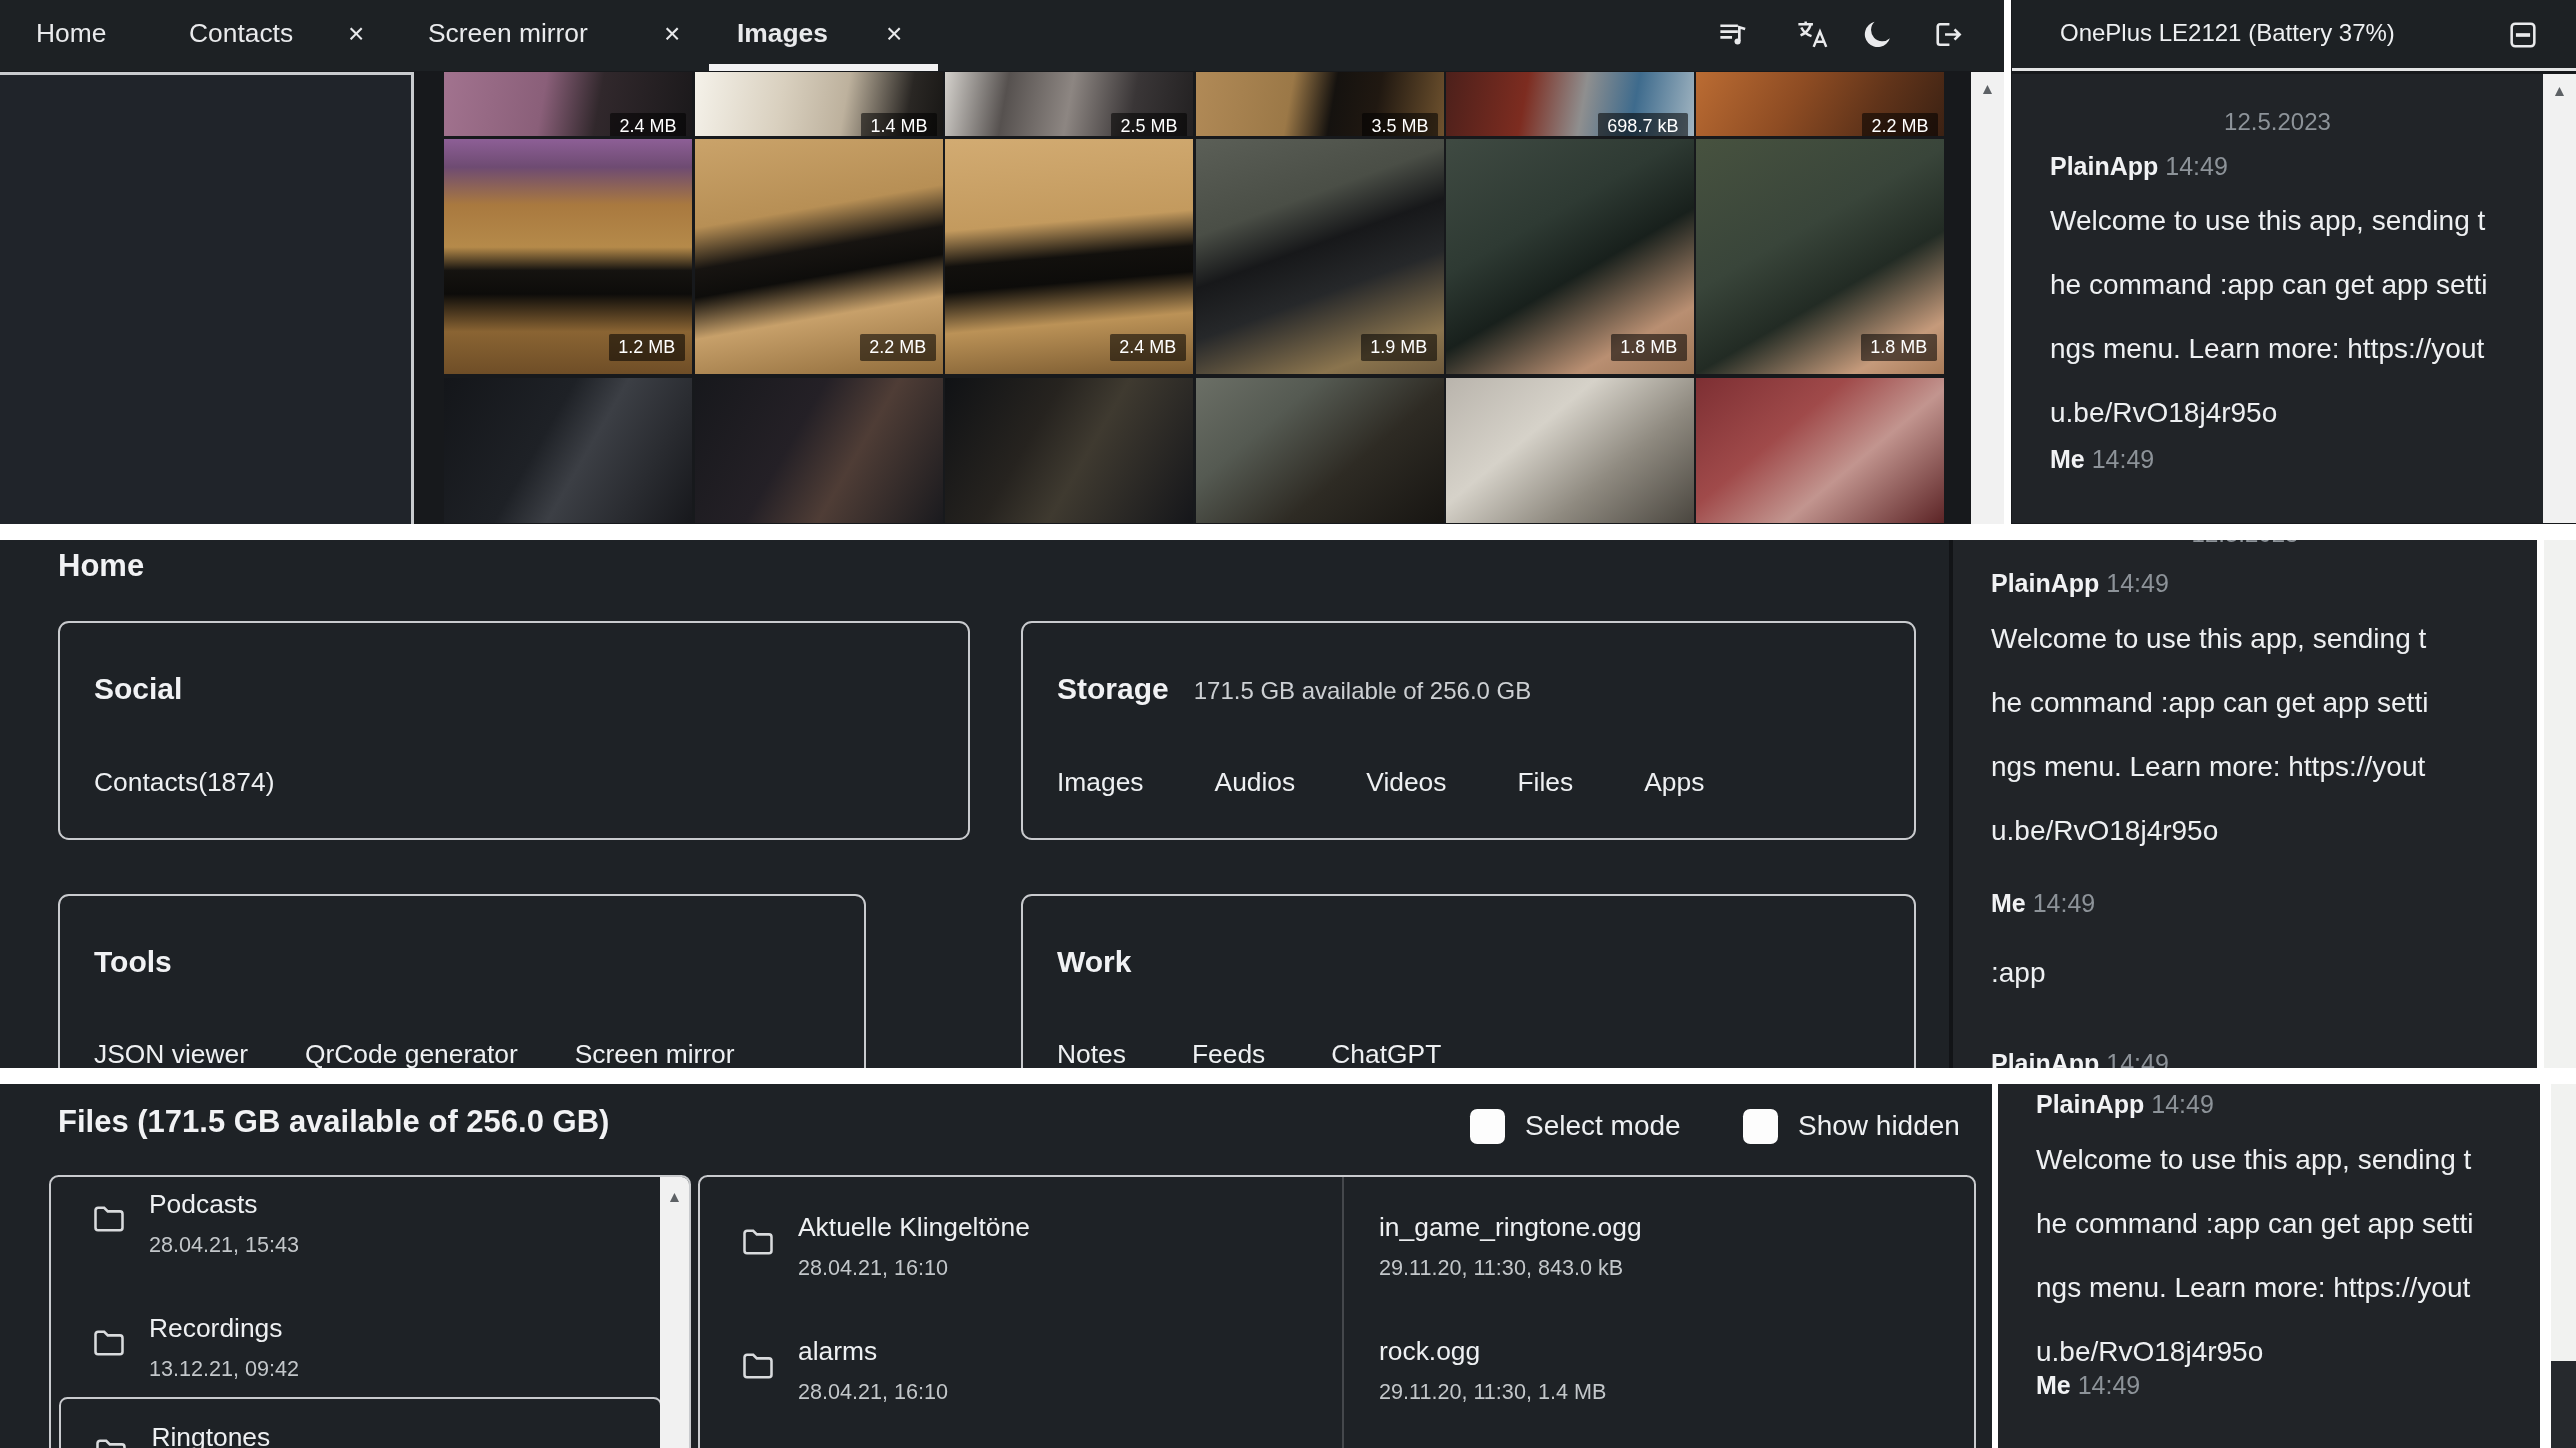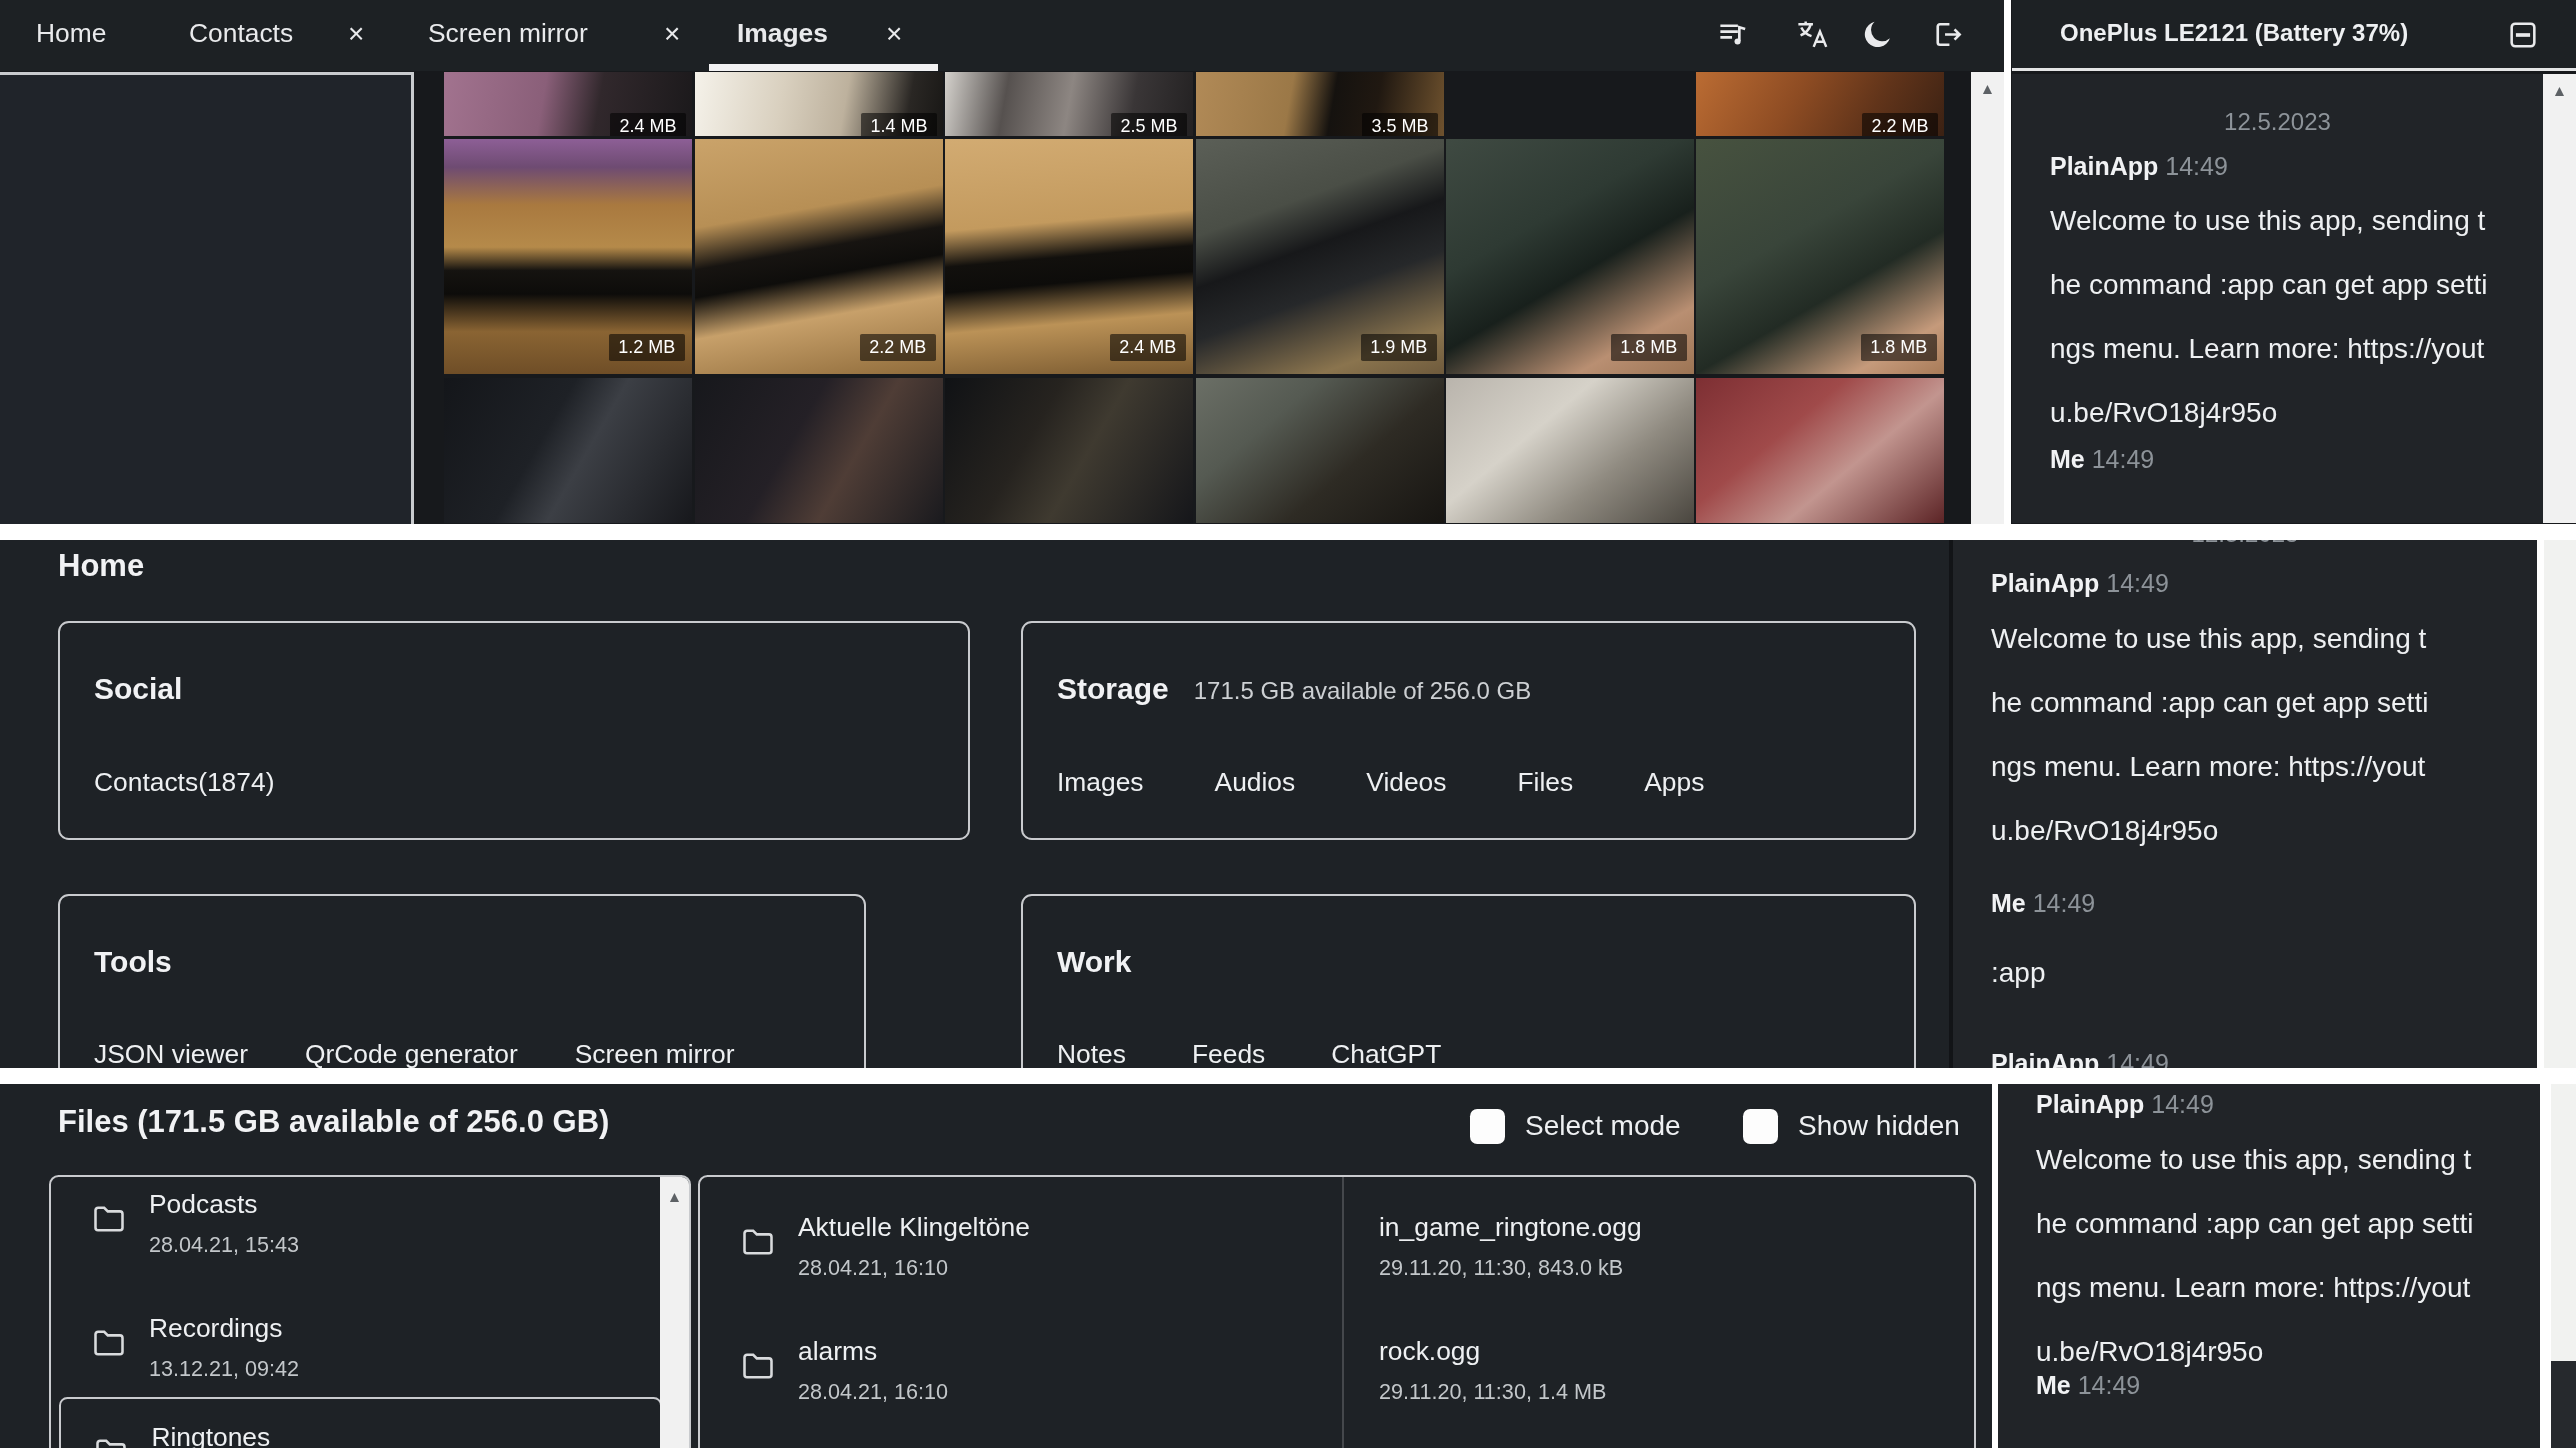--- a/index.html
+++ b/index.html
@@ -5,21 +5,21 @@
   html,body{margin:0;padding:0;background:#ffffff;}
   *{box-sizing:border-box;font-family:"Liberation Sans",sans-serif;}
   .screen{position:relative;width:2576px;height:1449px;background:#ffffff;overflow:hidden;}
   .abs{position:absolute;}
   .section{position:absolute;left:0;width:2576px;overflow:hidden;background:#1e2226;}
   .tabbar{position:absolute;left:0;top:0;width:2004px;height:71px;background:#1d2124;}
   .tab{position:absolute;top:18px;font-size:26.4px;color:#e9eaec;white-space:nowrap;}
   .tabclose{position:absolute;top:18px;font-size:28px;color:#e9eaec;}
   .tab-underline{position:absolute;top:64px;height:7.2px;background:#f2f2f3;}
   .icon{position:absolute;}
-  .devtitle{font-size:24px;color:#eef0f2;white-space:nowrap;font-weight:bold;}
+  .devtitle{font-size:24px;color:#eef0f2;white-space:nowrap;}
   .panel1{position:absolute;left:0;top:72px;width:414px;height:452px;background:#20242a;border-top:3.6px solid #c9cbce;border-right:3.6px solid #c9cbce;}
   .cell{position:absolute;overflow:hidden;}
   .badge{position:absolute;background:rgba(0,0,0,0.55);color:#ffffff;font-size:18px;padding:3px 9.6px;border-radius:1.8px;white-space:nowrap;margin-top:37px;}
   .sbtrack{position:absolute;background:#f1f1f1;}
   .sbarrow{position:absolute;color:#5d6165;font-size:15.6px;text-align:center;width:100%;}
   .chatpanel{position:absolute;background:#212428;}
   .chatdate{position:absolute;width:100%;text-align:center;color:#8d9399;font-size:24px;}
   .msghead{position:absolute;font-size:25px;white-space:nowrap;}
   .msghead b{color:#f1f2f4;font-weight:bold;}
   .msghead span{color:#8d9399;}
@@ -112,20 +112,23 @@
       </div>
     <div class="cell cA2" style="left:695px;top:72px;width:248px;height:64px;">
         <span class="badge" style="top:3.6px;right:6px;">1.4 MB</span>
       </div>
     <div class="cell cA3" style="left:945px;top:72px;width:248px;height:64px;">
         <span class="badge" style="top:3.6px;right:6px;">2.5 MB</span>
       </div>
     <div class="cell cA4" style="left:1196px;top:72px;width:248px;height:64px;">
         <span class="badge" style="top:3.6px;right:6px;">3.5 MB</span>
       </div>
+    <div class="cell cA5" style="left:1446px;top:72px;width:248px;height:64px;">
+        <span class="badge" style="top:3.6px;right:6px;">698.7 kB</span>
+      </div>
     <div class="cell cA6" style="left:1696px;top:72px;width:248px;height:64px;">
         <span class="badge" style="top:3.6px;right:6px;">2.2 MB</span>
       </div>
 
     <div class="cell cB1" style="left:444px;top:139px;width:248px;height:235px;">
         <span class="badge" style="bottom:13.2px;right:7.2px;">1.2 MB</span>
       </div>
     <div class="cell cB2" style="left:695px;top:139px;width:248px;height:235px;">
         <span class="badge" style="bottom:13.2px;right:7.2px;">2.2 MB</span>
       </div>

